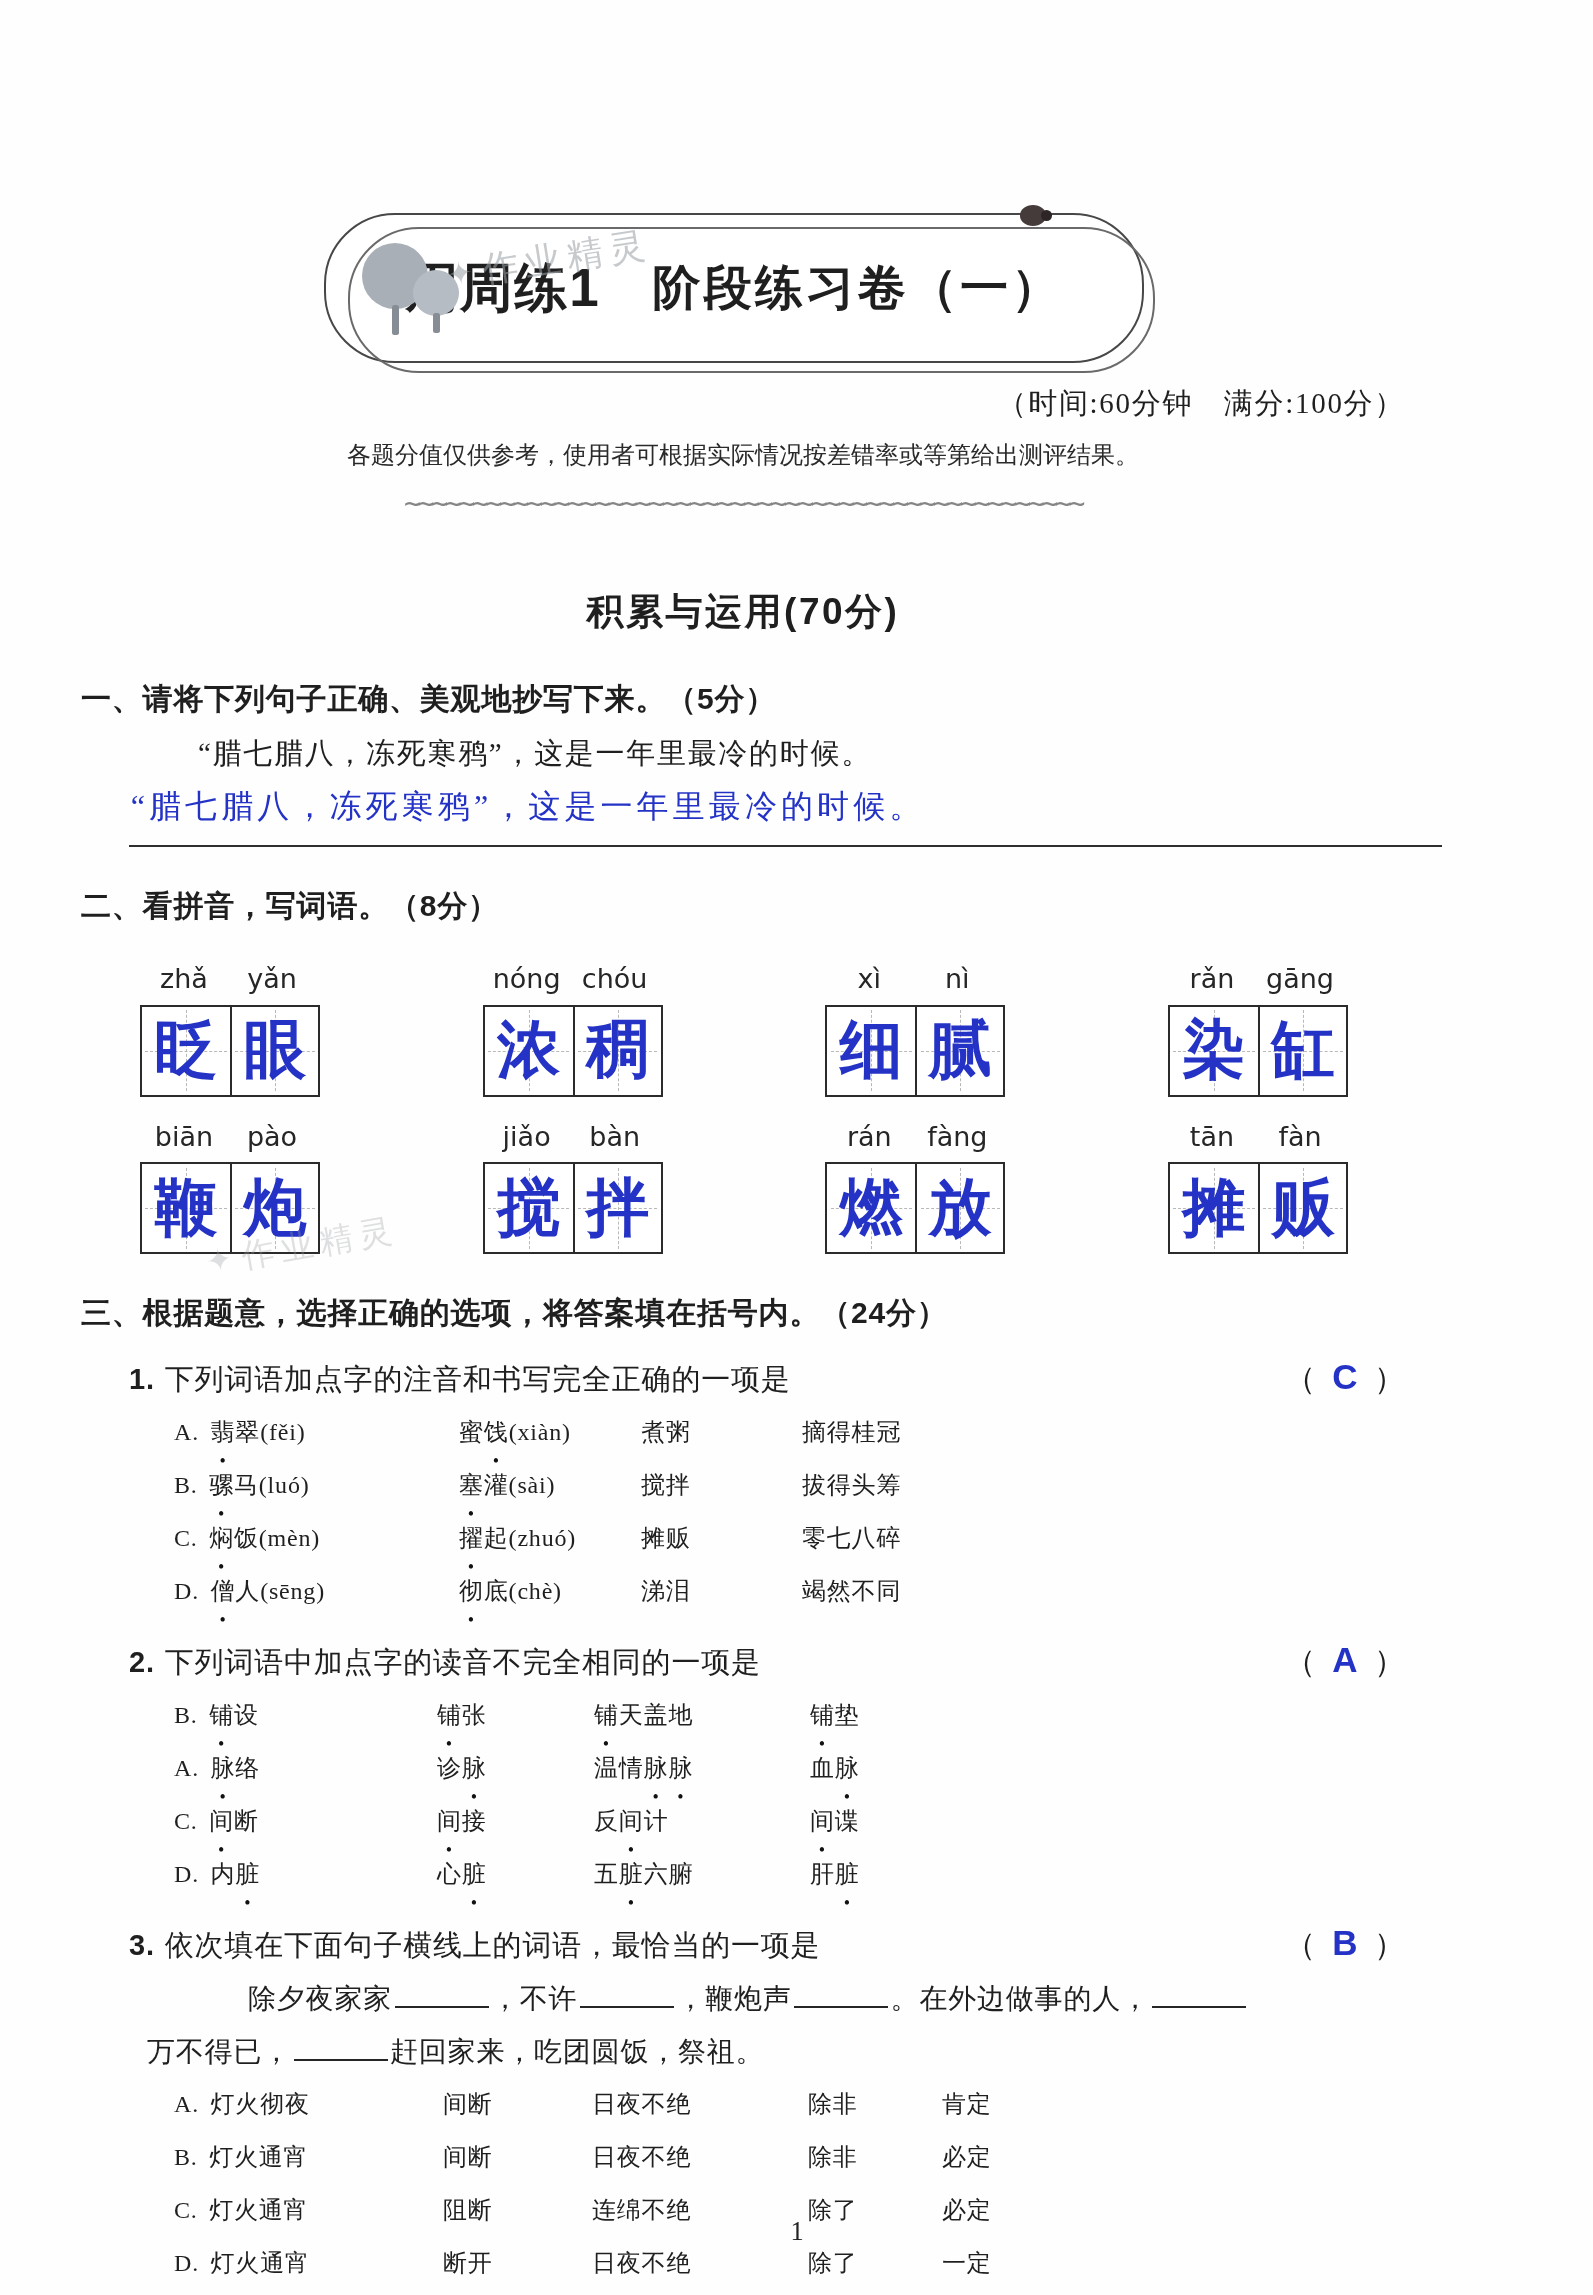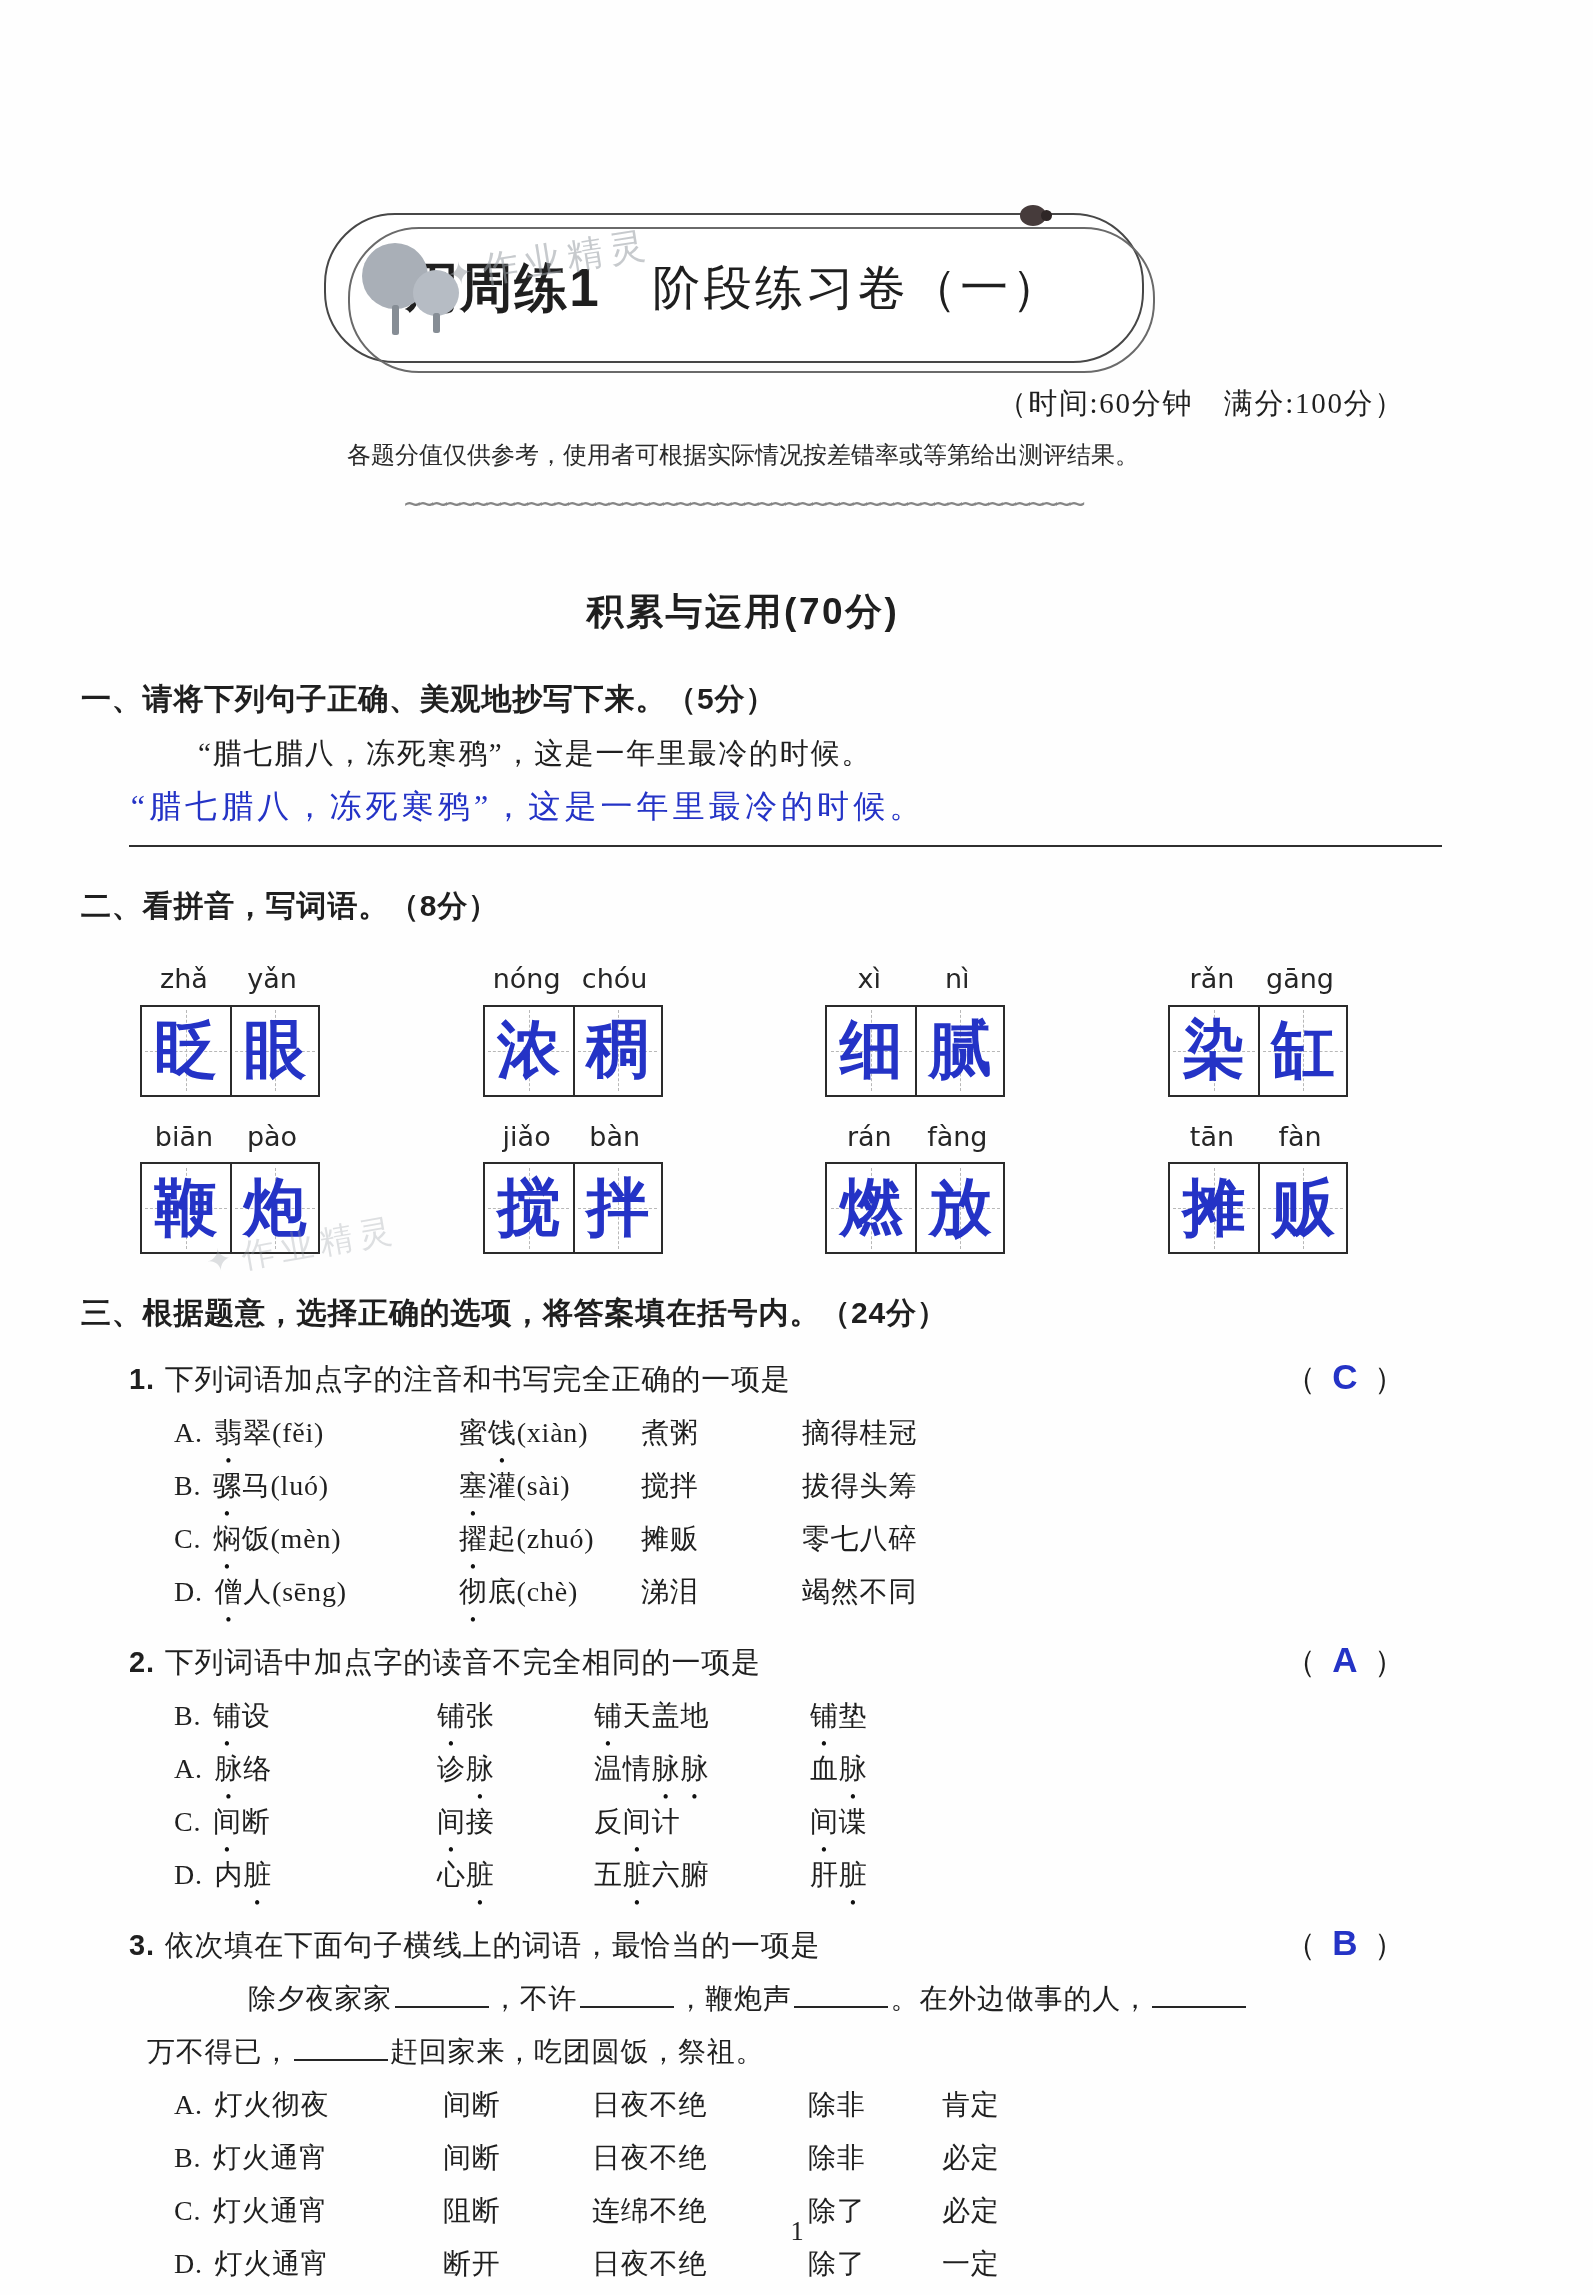--- a/index.html
+++ b/index.html
@@ -24,21 +24,21 @@
   .banner {
     position:relative; width:820px; height:150px; margin:213px 0 0 324px;
     border:2.5px solid #474747; border-radius:71px; background:#fff;
     display:flex; align-items:center; justify-content:center; z-index:1;
   }
   .banner::before {
     content:""; position:absolute; top:11.6px; left:21.5px; right:-13.2px; bottom:-11.6px;
     border:2.1px solid #6a6a6a; border-radius:71px; z-index:-1;
   }
   .bt1 { font-weight:900; font-size:53px; letter-spacing:1.7px; }
-  .bt2 { font-weight:400; font-size:48px; margin-left:52px; letter-spacing:3.3px; }
+  .bt2 { font-weight:700; font-size:48px; margin-left:52px; letter-spacing:3.3px; }
   .trees { position:absolute; left:36px; top:21.5px; width:124px; height:109px; }
   .t { position:absolute; border-radius:50%; background:#a9afb7; }
   .t1 { width:66px; height:66px; left:0; top:6.6px; }
   .t2 { width:46px; height:46px; left:51px; top:33px; background:#b6bcc4; }
   .k { position:absolute; width:7.4px; background:#868d95; border-radius:2.5px; }
   .k1 { height:30px; left:30px; top:68px; }
   .k2 { height:20px; left:71px; top:76px; }
   .bug { position:absolute; right:96px; top:-10px; width:26.4px; height:20.7px;
          background:#463b3b; border-radius:50%; }
   .bug::after { content:""; position:absolute; right:-5.8px; top:5px; width:10.7px; height:10.7px;
@@ -73,21 +73,21 @@
   .zi { position:relative; z-index:1; font-size:63px; font-weight:600; color:#2433c6; line-height:1; }
 
   
   .subq { display:flex; justify-content:space-between; align-items:baseline; margin-top:15px; line-height:53px; }
   .subq-text { margin-left:48px; letter-spacing:0.8px; }
   .qnum { font-weight:700; margin-right:10px; font-family:"Liberation Sans","DejaVu Sans",sans-serif; }
   .ansbox { white-space:nowrap; font-size:31px; }
   .ans { color:#2433c6; font-weight:700; font-size:35px; padding:0 16.5px;
          font-family:"Liberation Sans","DejaVu Sans",sans-serif; }
 
-  .optrow { display:grid; margin-left:93px; line-height:53px; font-size:28px; letter-spacing:0.8px; }
+  .optrow { display:grid; margin-left:93px; line-height:53px; font-size:24px; letter-spacing:0.8px; }
   .cols4a { grid-template-columns:285px 182px 161px 1fr; }
   .cols4b { grid-template-columns:263px 157px 216px 1fr; }
   .cols5  { grid-template-columns:269px 149px 216px 134px 1fr; }
   .olabel { font-weight:400; margin-right:11.6px; }
   .ocell  { white-space:nowrap; }
 
   .dotted { position:relative; display:inline-block; }
   .dotted::after { content:"•"; position:absolute; left:50%; transform:translateX(-50%);
                    bottom:-10.7px; font-size:18px; line-height:1; color:#111; }
 

